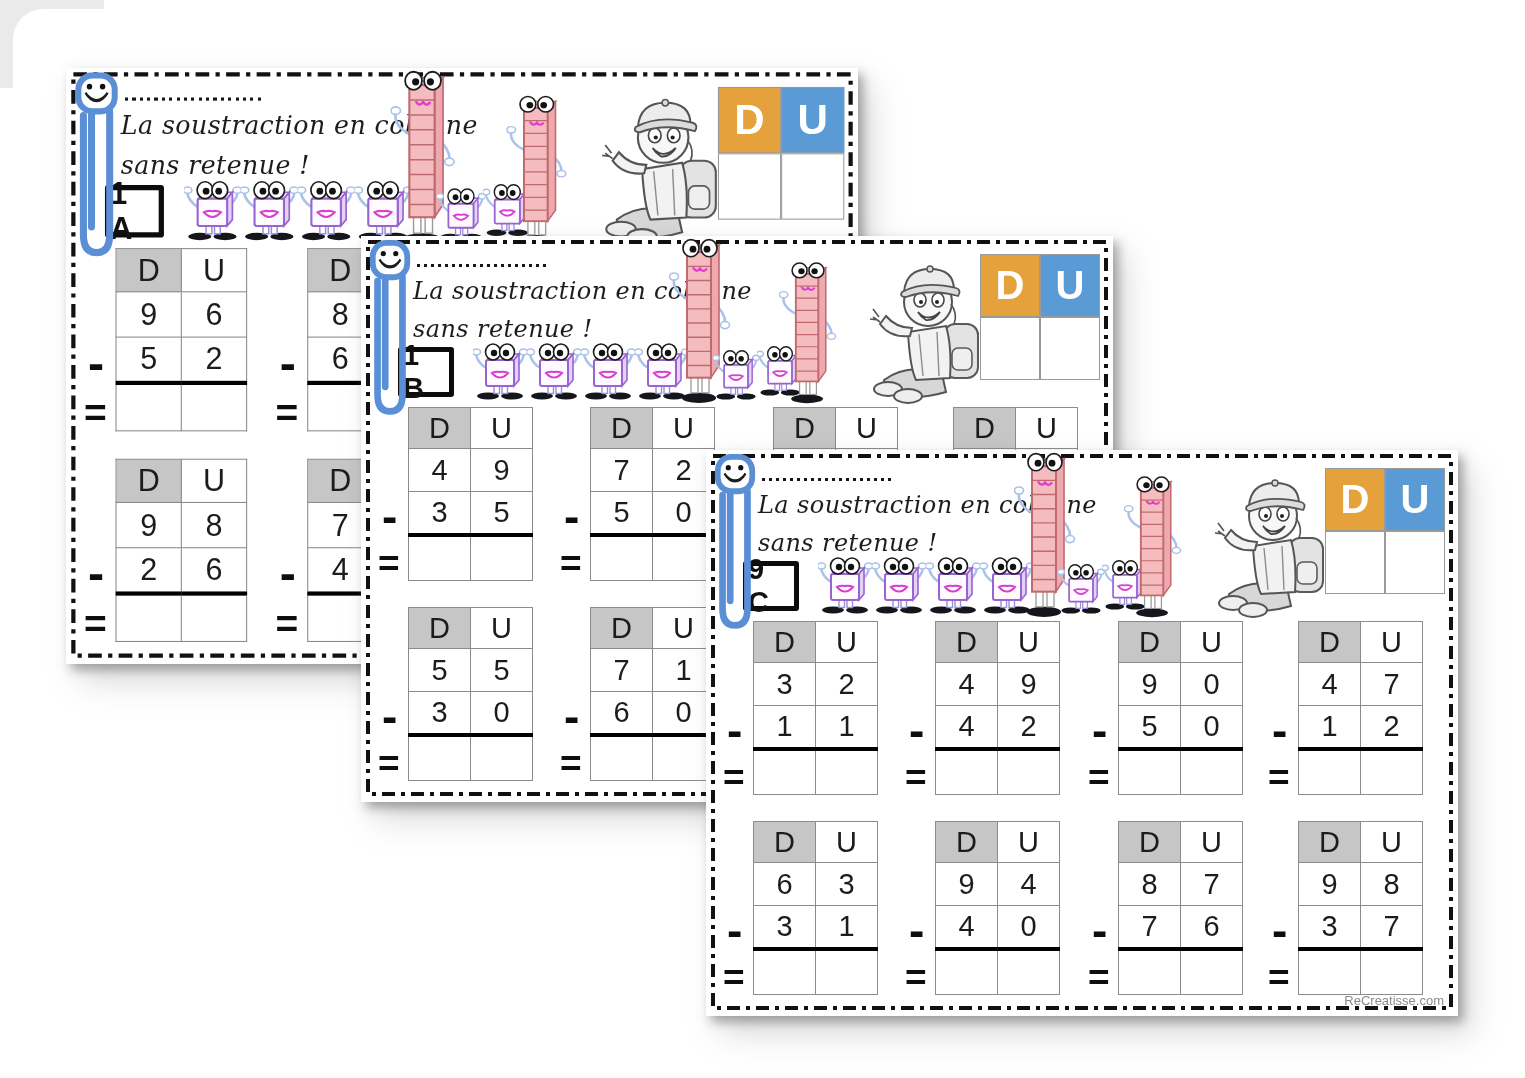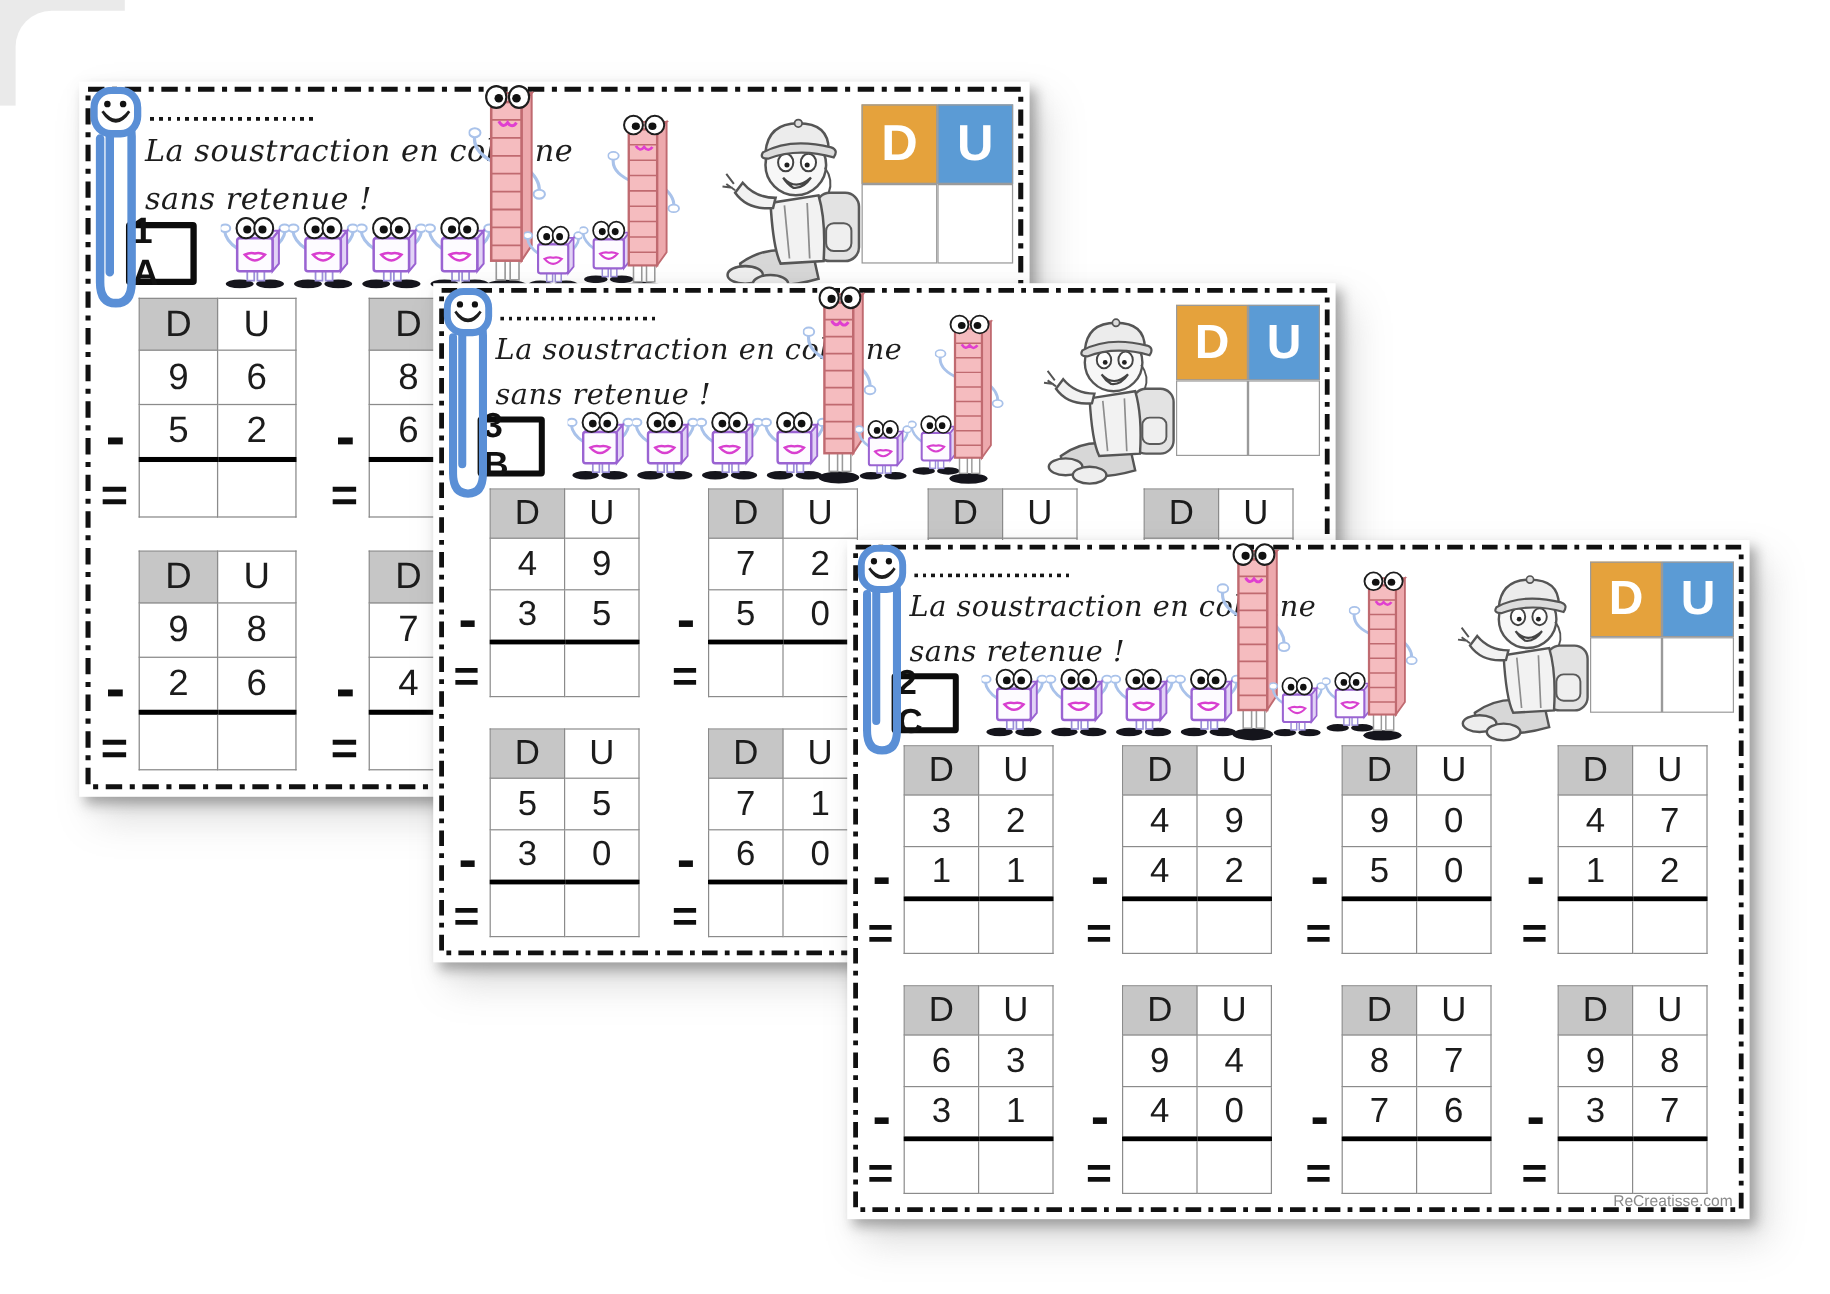--- a/index.html
+++ b/index.html
@@ -366,21 +366,21 @@
   <circle cx="17" cy="14" r="2.7" fill="#111"></circle>
           <circle cx="30" cy="14" r="2.7" fill="#111"></circle>
   <path d="M13 20 Q24 34 35 20 Q30 28 24 28 Q18 28 13 20 Z" fill="#fff" stroke="#1d1d1d" stroke-width="2.2"></path>
 </svg>
 </span>
   <div class="dotline"></div>
   <div class="title">
         <div>La soustraction en colonne</div>
         <div>sans retenue !</div>
       </div>
-  <div class="plabel">3 B</div>
+  <div class="plabel">1 B</div>
   <div class="chars">
    <span class="chr" style="left:112px;top:98px;width:54px;height:66px">
 <svg viewBox="0 0 54 66" width="100%" height="100%" preserveAspectRatio="none">
   <ellipse cx="15" cy="62" rx="11" ry="3.5" fill="#15151c"></ellipse>
             <ellipse cx="39" cy="62" rx="11" ry="3.5" fill="#15151c"></ellipse>
   <rect x="21" y="50" width="5.5" height="9.5" fill="#fff" stroke="#9a8fd8" stroke-width="1.4"></rect>
   <rect x="29" y="50" width="5.5" height="9.5" fill="#fff" stroke="#9a8fd8" stroke-width="1.4"></rect>
   <path d="M13 34 Q4 28 3 20" fill="none" stroke="#a9c2ea" stroke-width="2.4"></path>
   <ellipse cx="3.5" cy="18" rx="4" ry="3" fill="#fff" stroke="#a9c2ea" stroke-width="1.6"></ellipse>
   <path d="M41 34 Q50 28 51 20" fill="none" stroke="#a9c2ea" stroke-width="2.4"></path>
@@ -728,21 +728,21 @@
   <circle cx="17" cy="14" r="2.7" fill="#111"></circle>
           <circle cx="30" cy="14" r="2.7" fill="#111"></circle>
   <path d="M13 20 Q24 34 35 20 Q30 28 24 28 Q18 28 13 20 Z" fill="#fff" stroke="#1d1d1d" stroke-width="2.2"></path>
 </svg>
 </span>
   <div class="dotline"></div>
   <div class="title">
         <div>La soustraction en colonne</div>
         <div>sans retenue !</div>
       </div>
-  <div class="plabel">2 C</div>
+  <div class="plabel">9 C</div>
   <div class="chars">
    <span class="chr" style="left:112px;top:98px;width:54px;height:66px">
 <svg viewBox="0 0 54 66" width="100%" height="100%" preserveAspectRatio="none">
   <ellipse cx="15" cy="62" rx="11" ry="3.5" fill="#15151c"></ellipse>
             <ellipse cx="39" cy="62" rx="11" ry="3.5" fill="#15151c"></ellipse>
   <rect x="21" y="50" width="5.5" height="9.5" fill="#fff" stroke="#9a8fd8" stroke-width="1.4"></rect>
   <rect x="29" y="50" width="5.5" height="9.5" fill="#fff" stroke="#9a8fd8" stroke-width="1.4"></rect>
   <path d="M13 34 Q4 28 3 20" fill="none" stroke="#a9c2ea" stroke-width="2.4"></path>
   <ellipse cx="3.5" cy="18" rx="4" ry="3" fill="#fff" stroke="#a9c2ea" stroke-width="1.6"></ellipse>
   <path d="M41 34 Q50 28 51 20" fill="none" stroke="#a9c2ea" stroke-width="2.4"></path>

